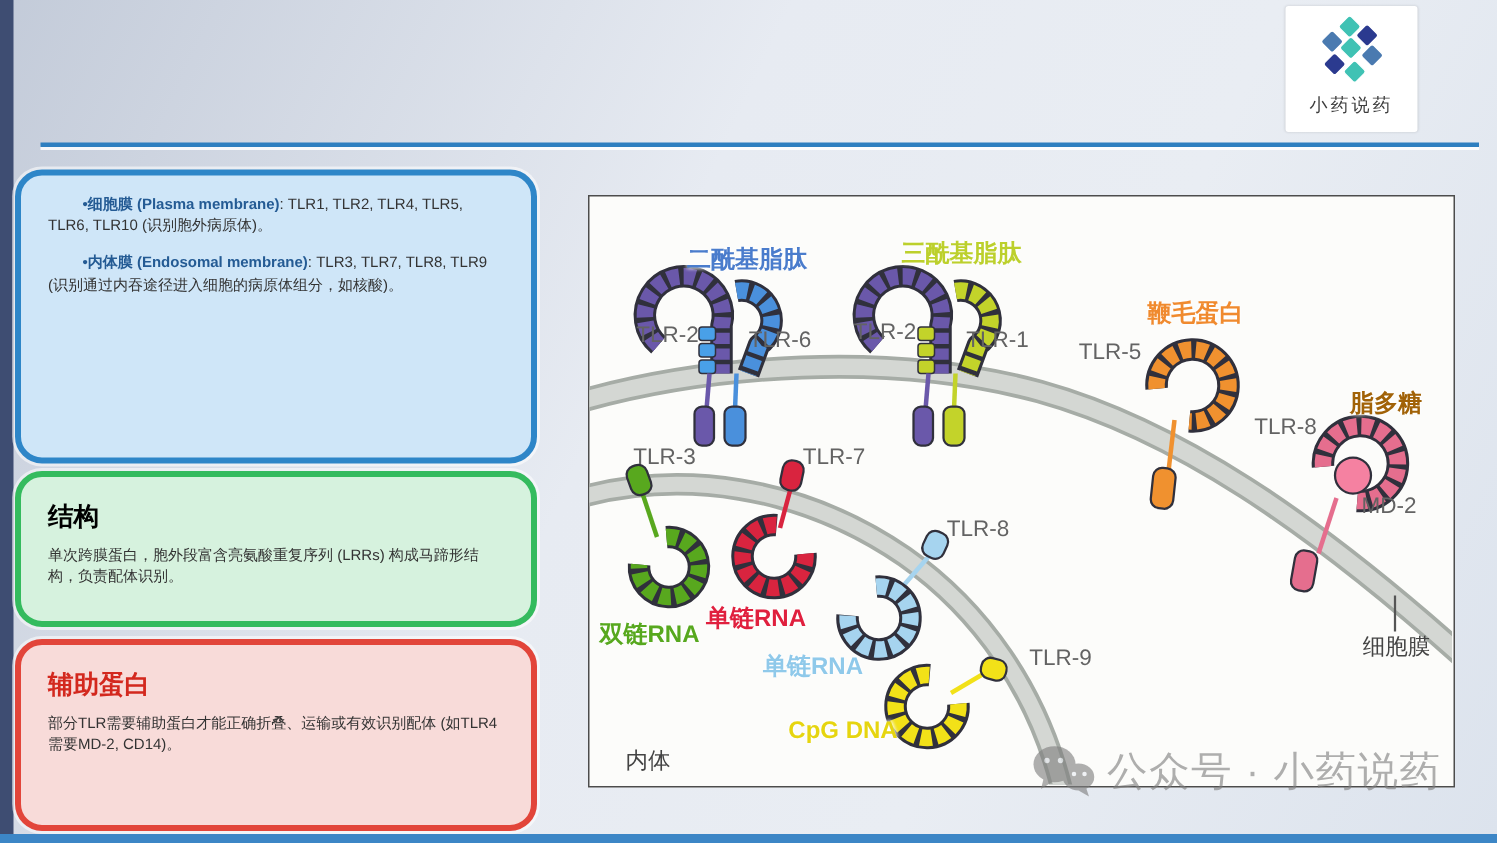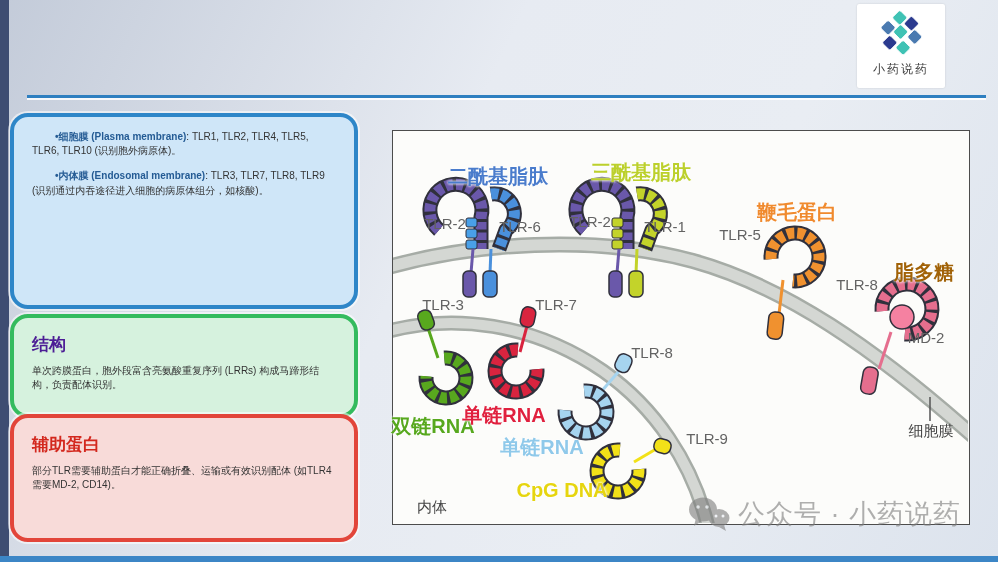--- a/index.html
+++ b/index.html
@@ -17,28 +17,28 @@
   .logo-text{font-size:12px;color:#3c3c3c;letter-spacing:2px;margin-top:-2px;text-align:center;}
 
   .panel{position:absolute;left:10px;width:348px;border-radius:18px;box-sizing:border-box;padding:13px 18px;box-shadow:0 0 0 2px rgba(255,255,255,.55);}
   .panel h2{margin:2px 0 8px 0;font-size:17px;}
   .panel p{margin:0;font-size:10px;line-height:1.42;color:#333;}
   .panel-location{top:113px;height:196px;background:#cfe6f8;border:4px solid #2e86c8;}
   .panel-location h2{color:#1a6ab8;}
   .panel-location p{text-indent:2.3em;margin-bottom:11px;}
   .panel-location .lead{font-weight:700;color:#245b94;}
   .panel-structure{top:314px;height:104px;background:#d6f2de;border:4px solid #34bb5e;}
-  .panel-structure h2{color:#4c1d95;}
-  .panel-helper{top:414px;height:128px;background:#f8dbd9;border:4px solid #e2453a;}
+  .panel-structure h2{color:#000000;}
+  .panel-helper{top:426px;height:128px;background:#f8dbd9;border:4px solid #e2453a;}
   .panel-helper h2{color:#d3281e;}
 
   .diagram{position:absolute;left:392px;top:130px;width:578px;height:395px;margin:0;
     background:#fcfcfa;border:1.5px solid #4c4c4c;box-sizing:border-box;}
   .diagram svg{position:absolute;left:0;top:0;}
-  .dl{position:absolute;transform:translateX(-50%);white-space:nowrap;font-weight:700;font-size:20px;
+  .dl{position:absolute;transform:translateX(-50%);white-space:nowrap;font-weight:700;font-size:16px;
       text-shadow:0 0 3px #fff,0 0 3px #fff;z-index:3;}
   .rl{position:absolute;transform:translateX(-50%);white-space:nowrap;font-weight:400;font-size:15px;color:#636363;z-index:3;}
   .cl{position:absolute;transform:translateX(-50%);white-space:nowrap;font-size:15px;color:#444;z-index:3;}
 
   .watermark{position:absolute;left:688px;top:496px;display:flex;align-items:center;gap:8px;z-index:5;opacity:.62;}
   .watermark .wm-text{font-size:27px;color:#7f7f7f;letter-spacing:1px;}
 </style>
 </head>
 <body>
 

